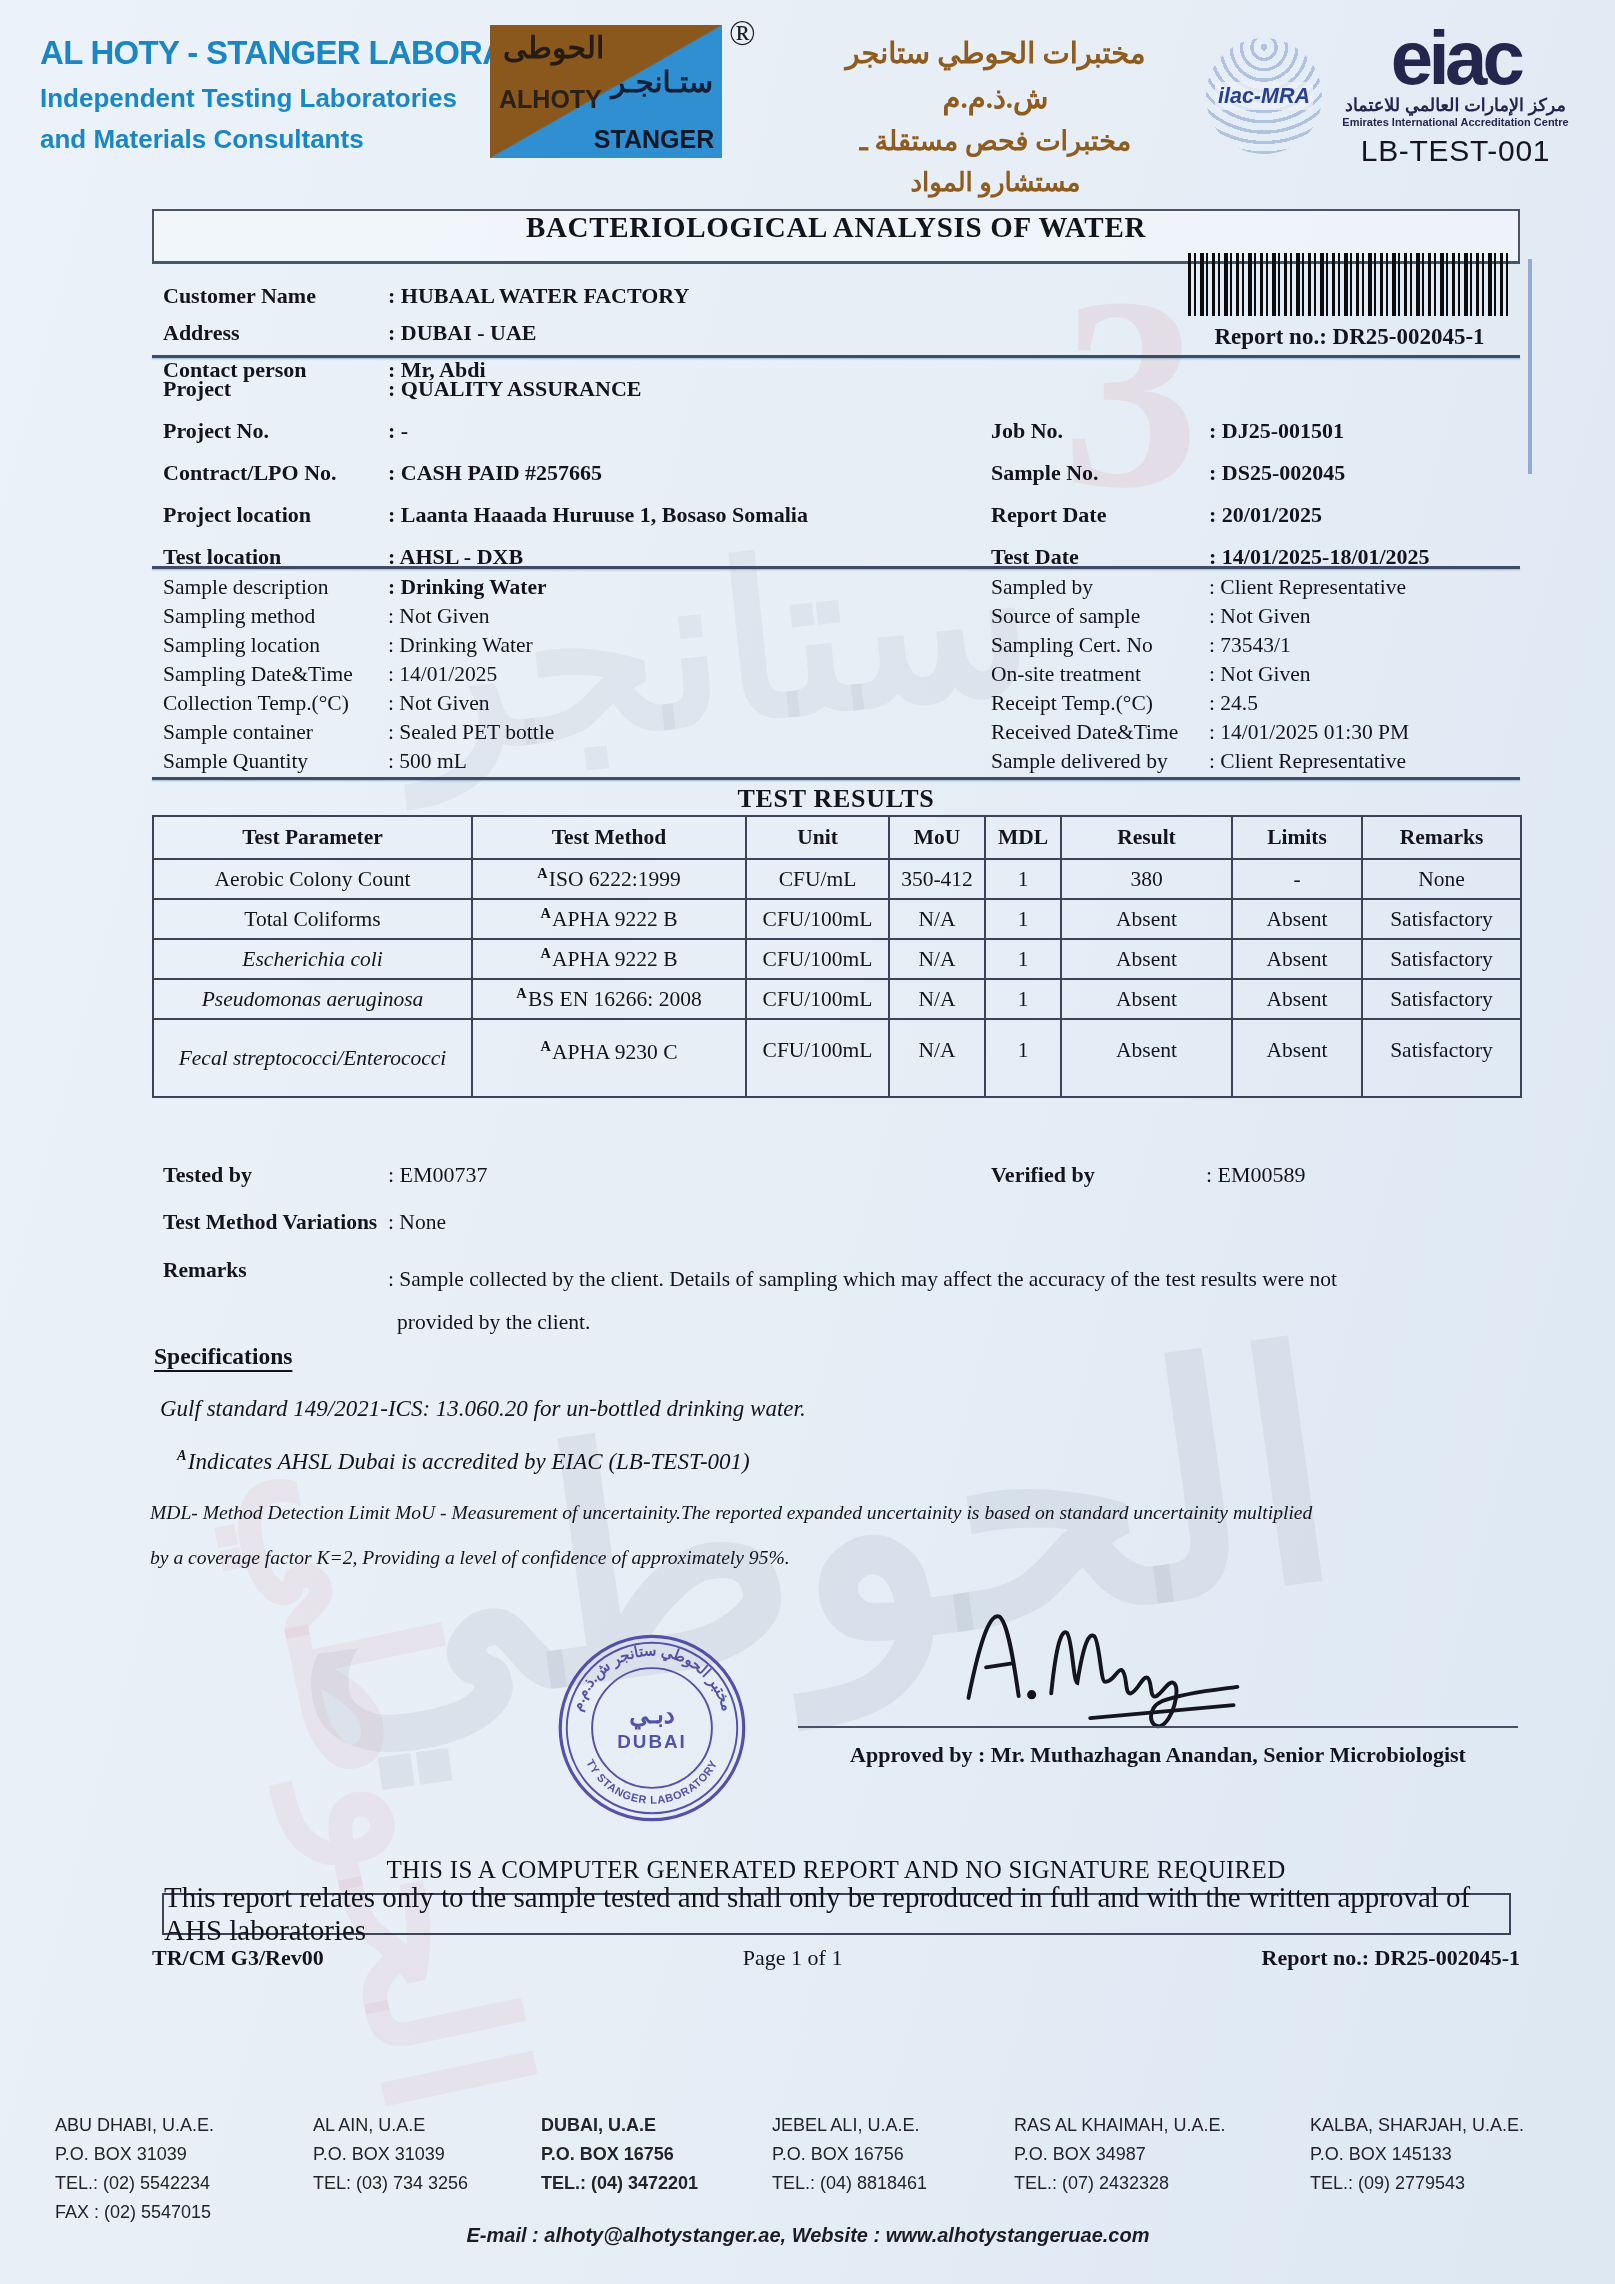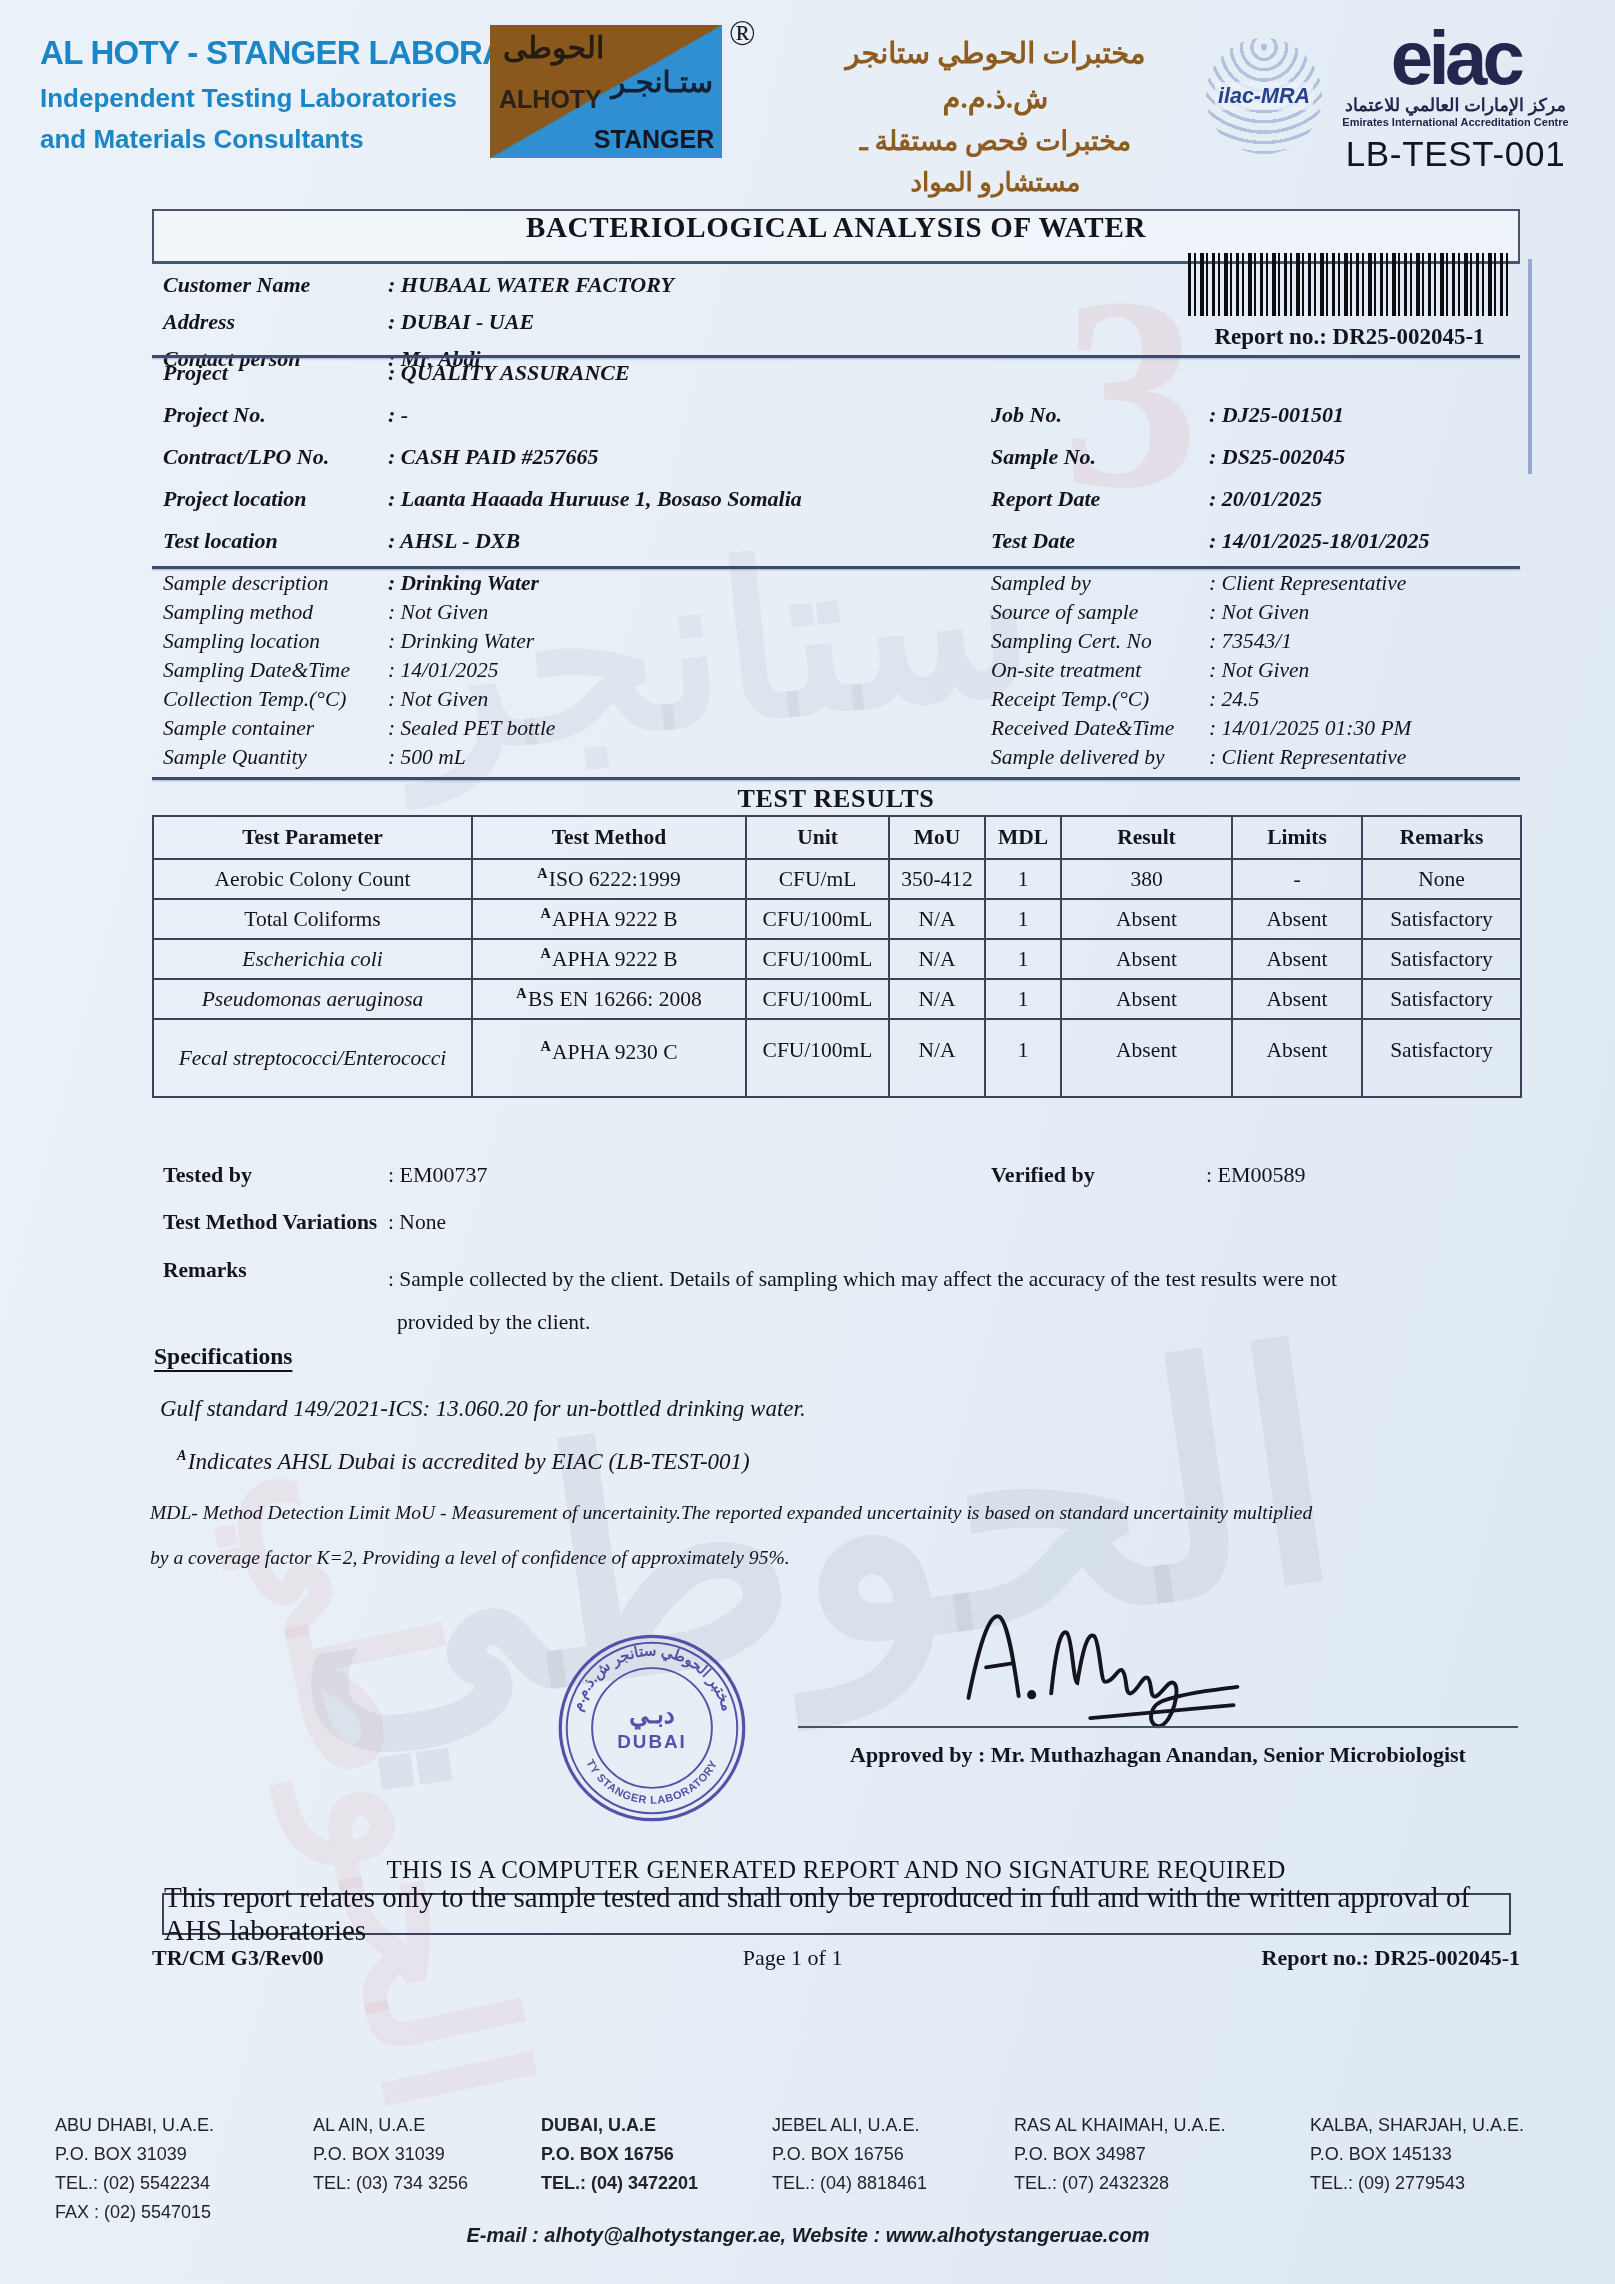--- a/index.html
+++ b/index.html
@@ -28,30 +28,30 @@
   .arabic-l1 { font-size:29px; } .arabic-l2 { font-size:27px; } .arabic-l3 { font-size:26px; }
   .ilac-badge { position:absolute; left:1206px; top:38px; width:116px; height:116px; border-radius:50%;
     background:repeating-radial-gradient(circle at 50% 8%, rgba(58,95,170,0.30) 0 3.3px, rgba(236,242,249,0) 3.3px 10.4px);
     display:flex; align-items:center; justify-content:center; }
   .ilac-text { font-family:"Liberation Sans",sans-serif; font-weight:bold; font-style:italic; font-size:21.5px;
     color:#27408f; background:rgba(236,242,249,0.78); padding:1.3px 2.6px; border-radius:3.9px; }
   .eiac-block { position:absolute; left:1341px; top:22px; width:229px; text-align:center; font-family:"Liberation Sans",sans-serif; }
   .eiac-word { font-size:76px; font-weight:bold; color:#23264d; letter-spacing:-4.6px; line-height:0.95; }
   .eiac-ar { font-size:17.6px; color:#23264d; font-weight:bold; margin-top:1.3px; }
   .eiac-en { font-size:11px; color:#23264d; font-weight:bold; }
-  .eiac-code { font-size:35px; color:#15151f; margin-top:5.2px; letter-spacing:0.7px; }
+  .eiac-code { font-size:30px; color:#15151f; margin-top:5.2px; letter-spacing:0.7px; }
 
   
   .title-box { position:absolute; left:152px; top:209px; width:1368px; height:55px;
     border:2px solid #4c5268; border-bottom:3.3px solid #42586b; background:rgba(250,252,255,0.45);
     display:flex; align-items:flex-start; justify-content:center; font-size:29px; font-weight:bold; letter-spacing:0.7px; }
   .sep { position:absolute; left:152px; width:1368px; height:2.6px; background:#414a66; box-shadow:0 1.3px 1.3px rgba(80,140,170,0.45); }
 
   
-  .irow { display:flex; align-items:flex-start;font-style:italic; }
+  .irow { display:flex; align-items:flex-end; }
   .ilab { flex:none; }
   .secA { position:absolute; left:163px; top:272px; width:1004px; font-size:22px; font-weight:bold; }
   .secA .irow { height:37px; } .secA .ilab { width:225px; }
   .secBL { position:absolute; left:163px; top:360px; width:808px; font-size:22px; font-weight:bold; }
   .secBL .irow { height:42px; } .secBL .ilab { width:225px; }
   .secBR { position:absolute; left:991px; top:402px; width:528px; font-size:22px; font-weight:bold; }
   .secBR .irow { height:42px; } .secBR .ilab { width:218px; }
   .secCL { position:absolute; left:163px; top:571px; width:808px; font-size:21.5px; }
   .secCL .irow { height:29px; } .secCL .ilab { width:225px; }
   .secCR { position:absolute; left:991px; top:571px; width:528px; font-size:21.5px; }

